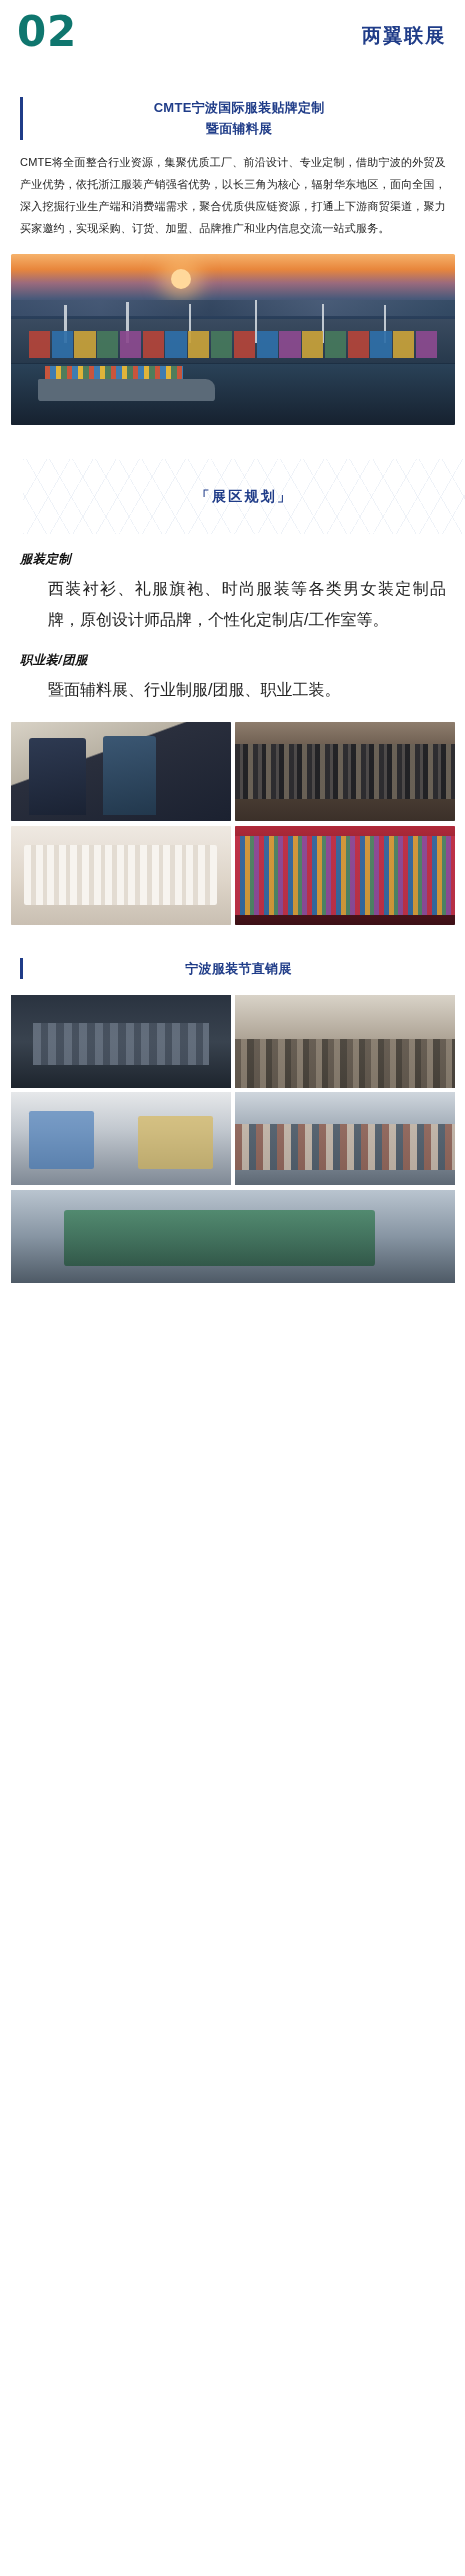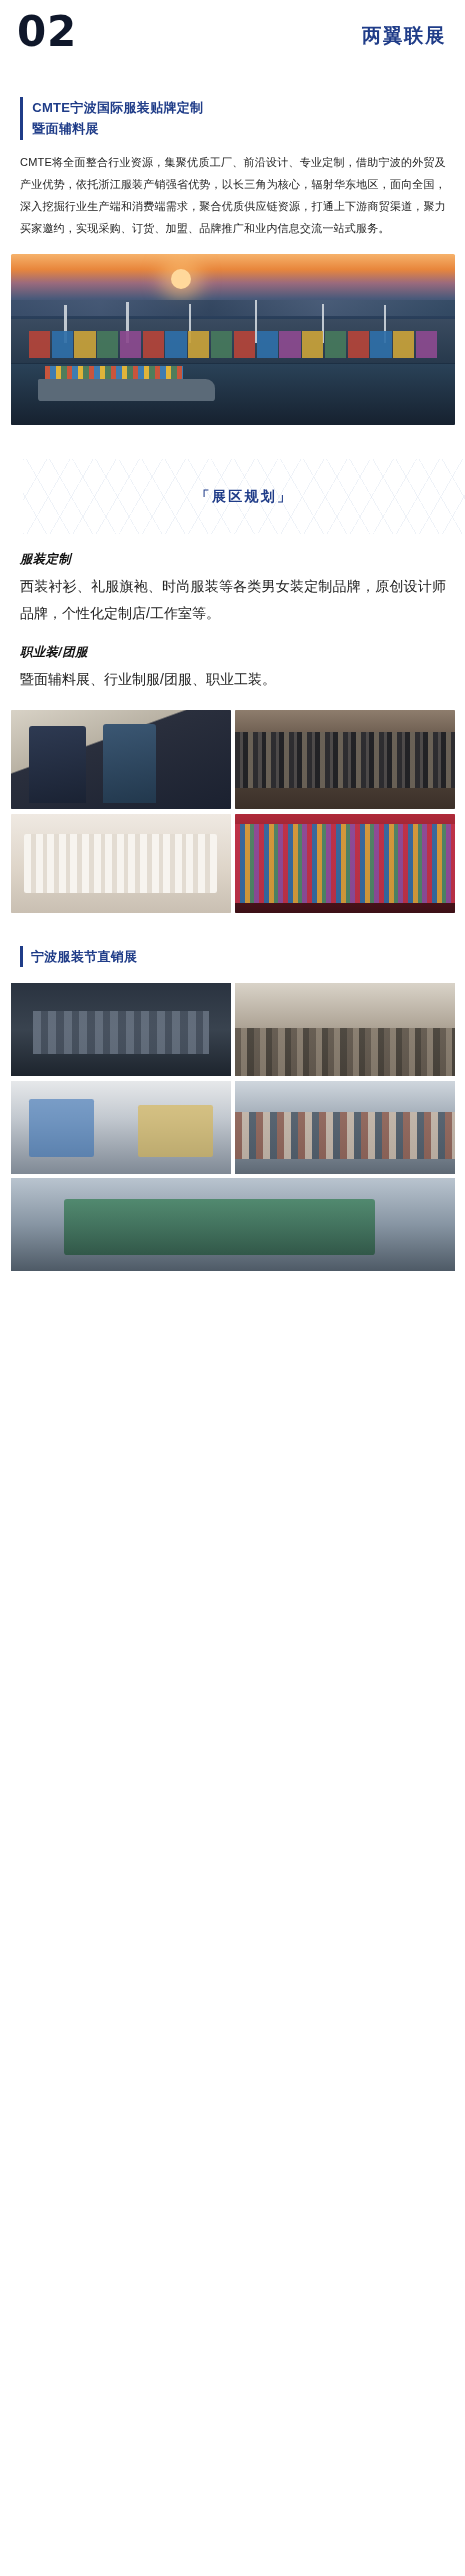--- a/index.html
+++ b/index.html
@@ -16,40 +16,41 @@
     height: 92px;
     position: relative;
     padding: 0 22px;
   }
   .header-num {
     position: absolute;
     left: 17px;
     top: 11px;
     font-size: 42px;
     font-weight: 700;
-    color: #0f172a;
+    color: #0f766e;
     letter-spacing: 0.8px;
     line-height: 1;
     font-family: "DejaVu Sans", sans-serif;
   }
   .header-title {
     position: absolute;
     right: 20px;
     top: 22px;
     font-size: 19.4px;
     font-weight: 700;
     color: #1f3c88;
     letter-spacing: 1.6px;
   }
 
   
   .title-block {
     margin: 4.7px 20px 0 20px;
     padding-left: 9.3px;
     border-left: 3.1px solid #1f3c88;
+    text-align: center;
   }
   .title-block .line {
     font-size: 13px;
     font-weight: 700;
     color: #1f3c88;
     line-height: 1.65;
     letter-spacing: 0.3px;
   }
 
   
@@ -140,25 +141,26 @@
   }
   .cat h3 {
     font-size: 12.4px;
     font-weight: 700;
     font-style: italic;
     color: #111;
     letter-spacing: 0.4px;
     margin-bottom: 4.7px;
   }
   .cat p {
-    font-size: 14px;
+    font-size: 16px;
     line-height: 1.95;
     color: #222;
     text-align: justify;
     text-justify: inter-ideograph;
+    margin-left: 28px;
   }
 
   
   .grid2 {
     margin: 17px 11px 0 11px;
     display: grid;
     grid-template-columns: 1fr 1fr;
     gap: 4.7px;
   }
   .grid2 .cell { height: 99px; position: relative; overflow: hidden; border-radius: 0.8px; }

